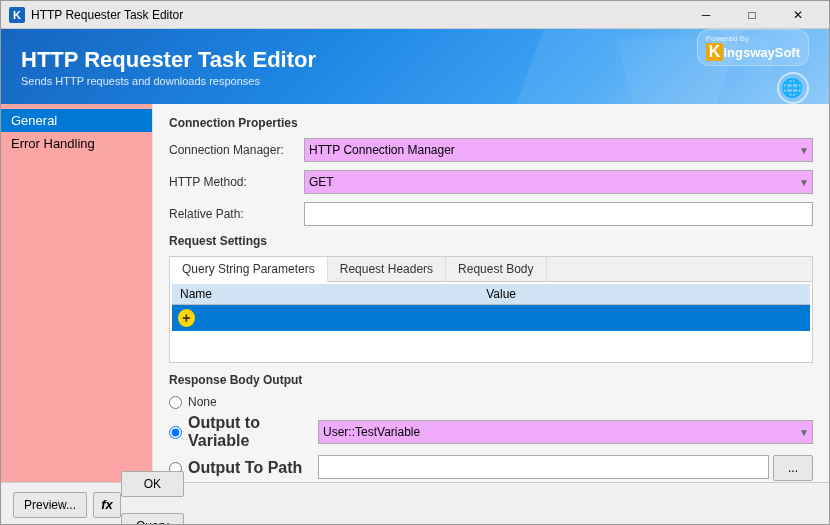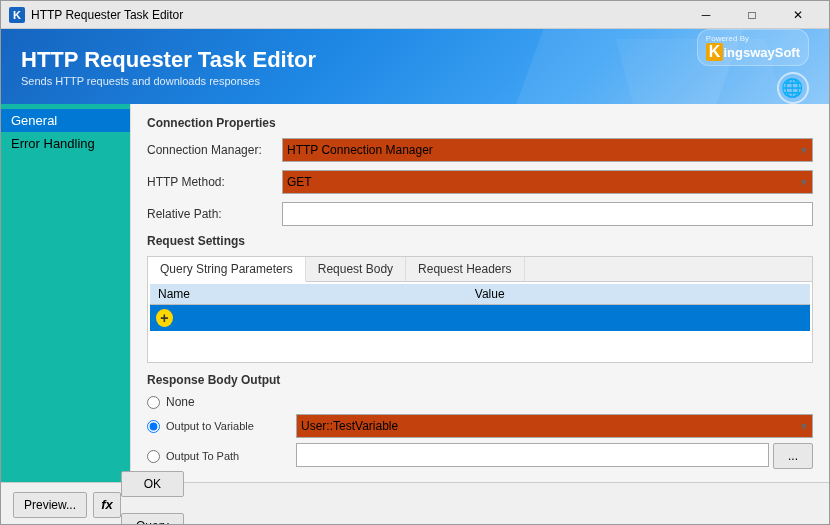--- a/index.html
+++ b/index.html
@@ -74,22 +74,22 @@
     }
 
     
     .main-content {
       display: flex;
       height: calc(525px - 28px - 75px - 44px);
     }
 
     
     .sidebar {
-      width: 130px;
-      background: #14b8a6;
+      width: 152px;
+      background: #fca5a5;
       border-right: 1px solid #ddd;
       padding: 5px 0;
     }
     .sidebar-item {
       padding: 4px 10px;
       font-size: 13px;
       cursor: pointer;
       color: #000;
     }
     .sidebar-item.active {
@@ -133,21 +133,21 @@
       outline: none;
     }
     .select-wrapper {
       flex: 1;
       position: relative;
     }
     .select-control {
       width: 100%;
       height: 24px;
       border: 1px solid #aaa;
-      background: #c2410c;
+      background: #f0abfc;
       font-size: 12px;
       padding: 0 4px;
       appearance: none;
       outline: none;
       cursor: pointer;
     }
     .select-arrow {
       position: absolute;
       right: 4px; top: 50%;
       transform: translateY(-50%);
@@ -238,21 +238,21 @@
       color: #333;
     }
     .radio-row input[type="radio"] { margin-right: 6px; cursor: pointer; }
     .radio-row label { cursor: pointer; }
     .radio-with-control {
       display: flex;
       align-items: center;
       margin-bottom: 5px;
     }
     .radio-with-control input[type="radio"] { margin-right: 6px; cursor: pointer; }
-    .radio-with-control label { font-size: 11px; color: #333; width: 130px; cursor: pointer; }
+    .radio-with-control label { font-size: 16px; color: #333; width: 130px; cursor: pointer; font-weight: bold; }
     .radio-with-control .select-wrapper { flex: 1; }
 
     
     .footer {
       height: 44px;
       background: #f0f0f0;
       border-top: 1px solid #ccc;
       display: flex;
       align-items: center;
       padding: 0 12px;
@@ -362,22 +362,22 @@
     <div class="form-row">
       <span class="form-label">Relative Path:</span>
       <input type="text" class="form-control" value="" style="">
     </div>
 
     <div class="section-label" style="margin-top:8px;">Request Settings</div>
 
     <div class="request-settings-box">
       <div class="tab-bar">
         <div class="tab active">Query String Parameters</div>
+        <div class="tab">Request Headers</div>
         <div class="tab">Request Body</div>
-        <div class="tab">Request Headers</div>
       </div>
       <div class="table-area">
         <table class="params-table">
           <thead>
             <tr>
               <th class="col-name">Name</th>
               <th class="col-value">Value</th>
             </tr>
           </thead>
           <tbody>

